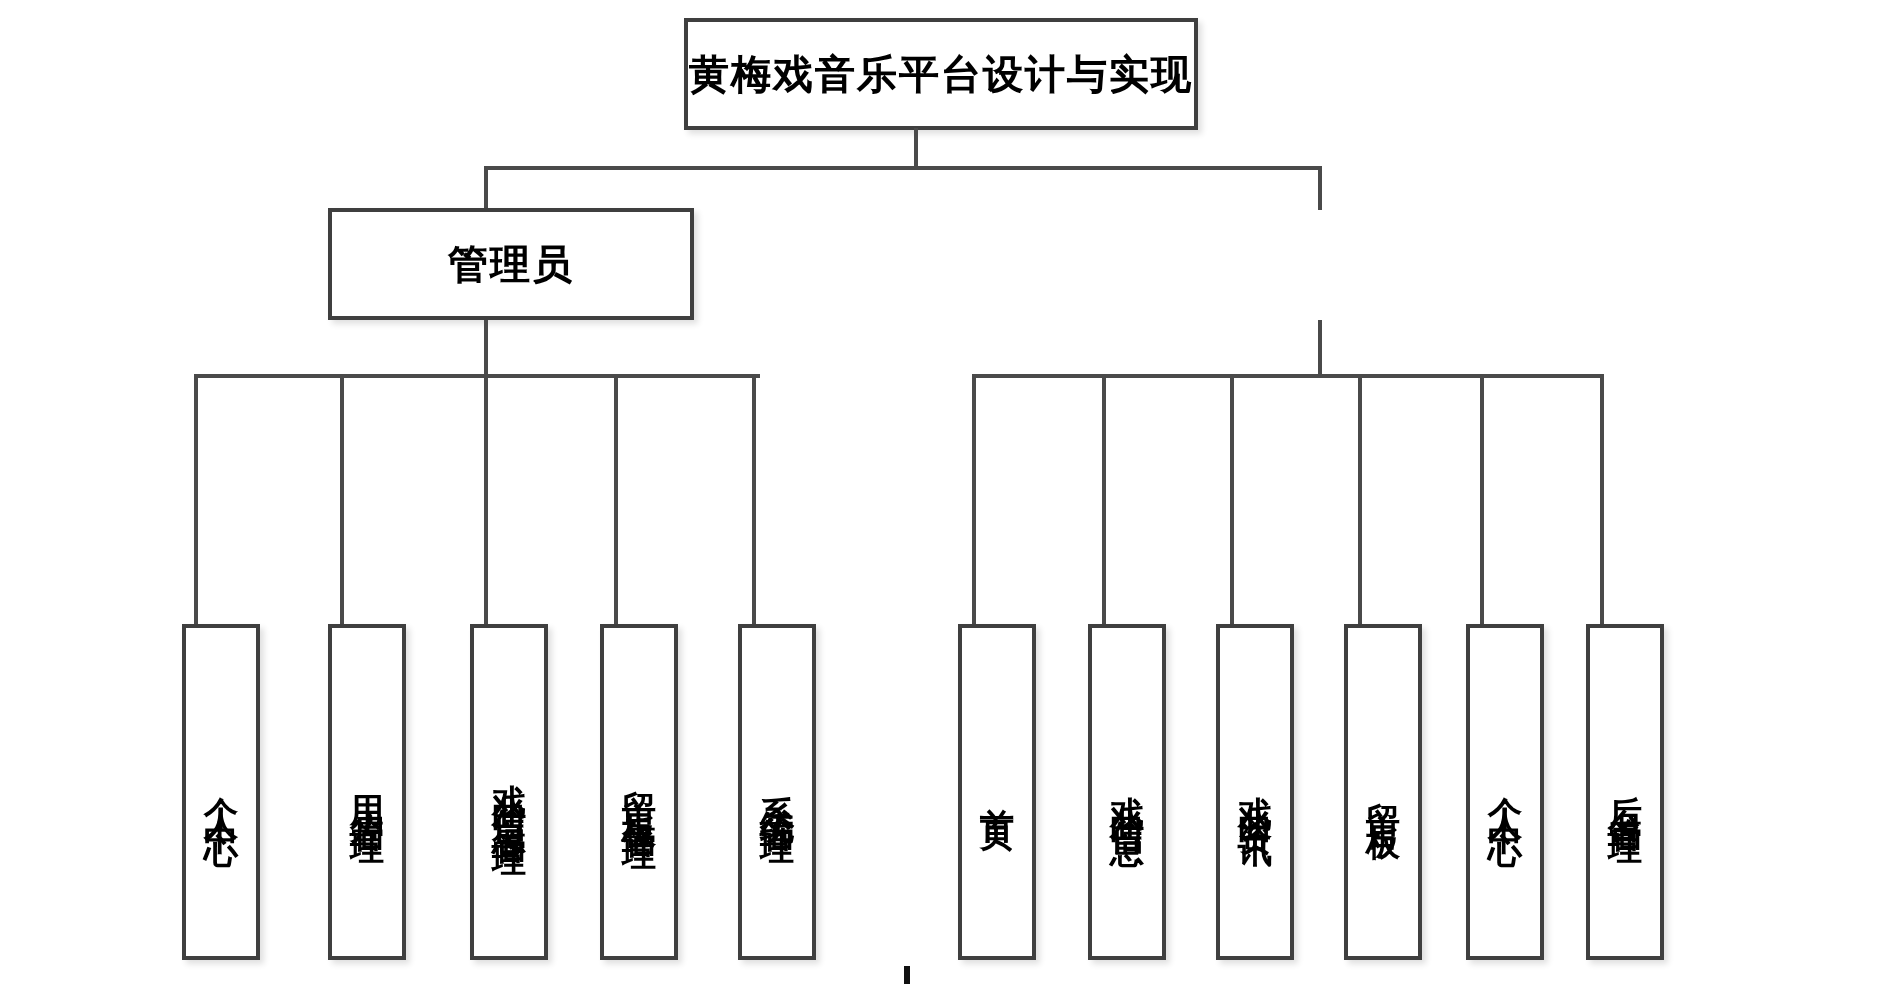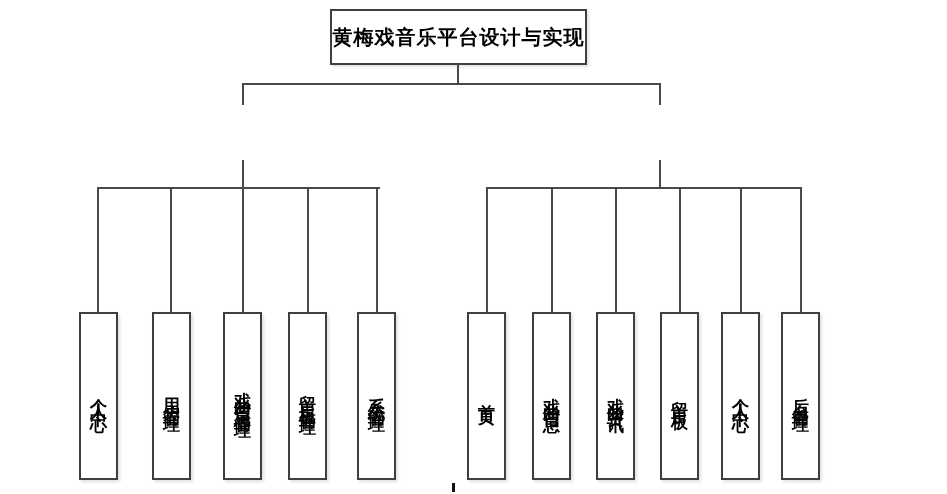--- a/index.html
+++ b/index.html
@@ -18,20 +18,21 @@
   }
   .node {
     position: absolute;
     box-sizing: border-box;
     background: #ffffff;
     border: 2px solid #3f3f3f;
     display: flex;
     align-items: center;
     justify-content: center;
     box-shadow: 2px 2px 3px rgba(0,0,0,0.12);
+    margin-left: 12px;
   }
   .node-h {
     font-size: 20px;
     font-weight: 600;
     letter-spacing: 1px;
     white-space: nowrap;
   }
   .leaf {
     top: 312px;
     width: 39px;
@@ -67,20 +68,23 @@
 
   <div class="node node-h" style="left:330px; top:9px; width:257px; height:56px;">
     <span>黄梅戏音乐平台设计与实现</span>
   </div>
 
   <div class="line vline" style="left:457px; top:64px; height:21px;"></div>
   <div class="line hline" style="left:242px; top:83px; width:419px;"></div>
   <div class="line vline" style="left:242px; top:83px; height:22px;"></div>
   <div class="line vline" style="left:659px; top:83px; height:22px;"></div>
 
+  <div class="node node-h" style="left:152px; top:104px; width:183px; height:56px;">
+    <span>管理员</span>
+  </div>
 
   <div class="line vline" style="left:242px; top:160px; height:29px;"></div>
   <div class="line hline" style="left:97px; top:187px; width:283px;"></div>
   <div class="line vline" style="left:97px;  top:187px; height:125px;"></div>
   <div class="line vline" style="left:170px; top:187px; height:125px;"></div>
   <div class="line vline" style="left:242px; top:187px; height:125px;"></div>
   <div class="line vline" style="left:307px; top:187px; height:125px;"></div>
   <div class="line vline" style="left:376px; top:187px; height:125px;"></div>
 
   <div class="line vline" style="left:659px; top:160px; height:29px;"></div>

